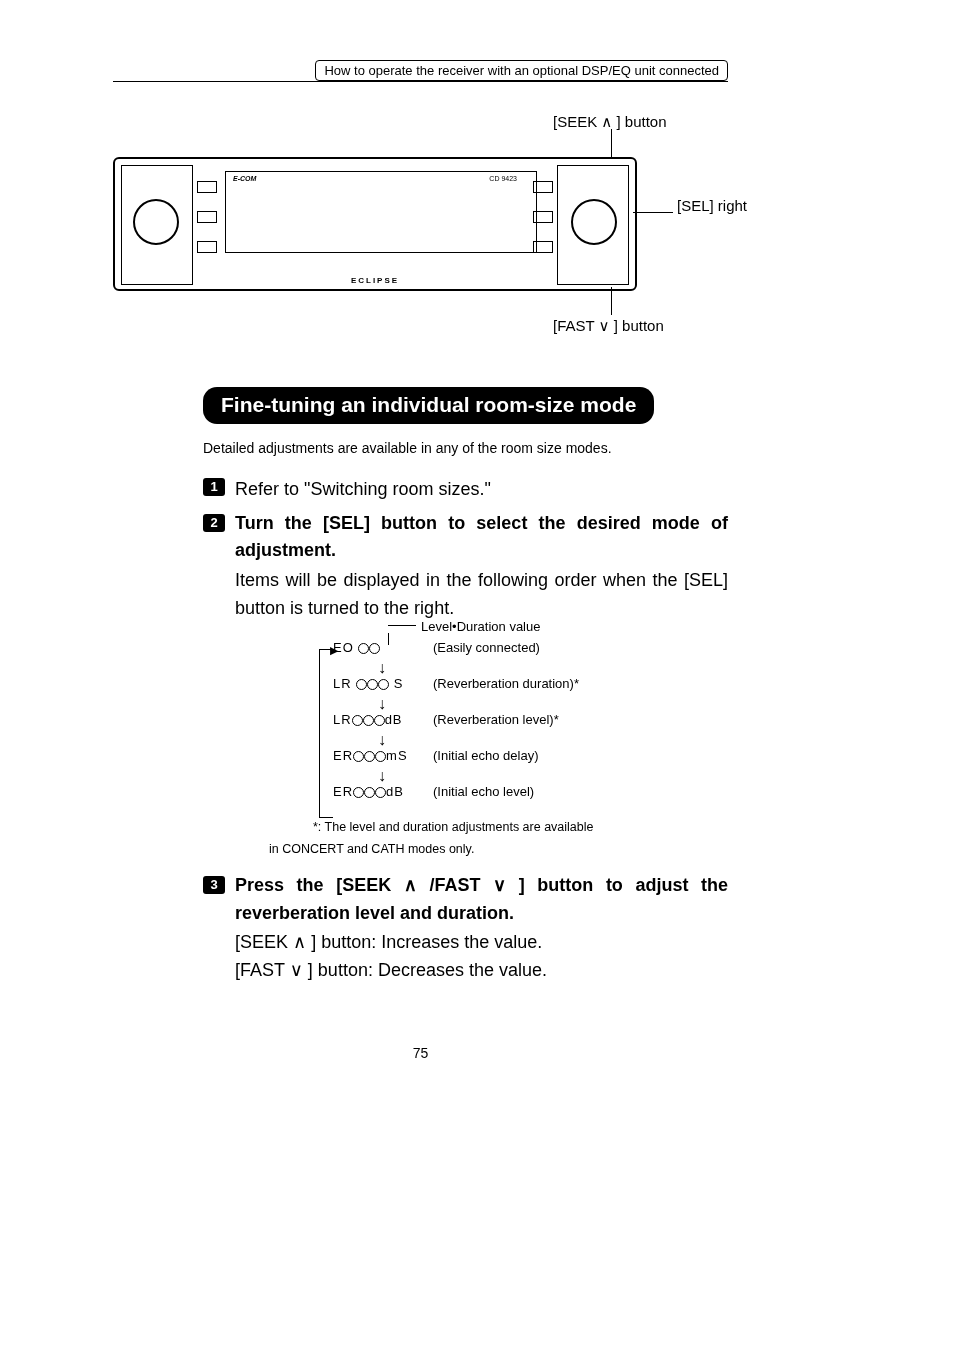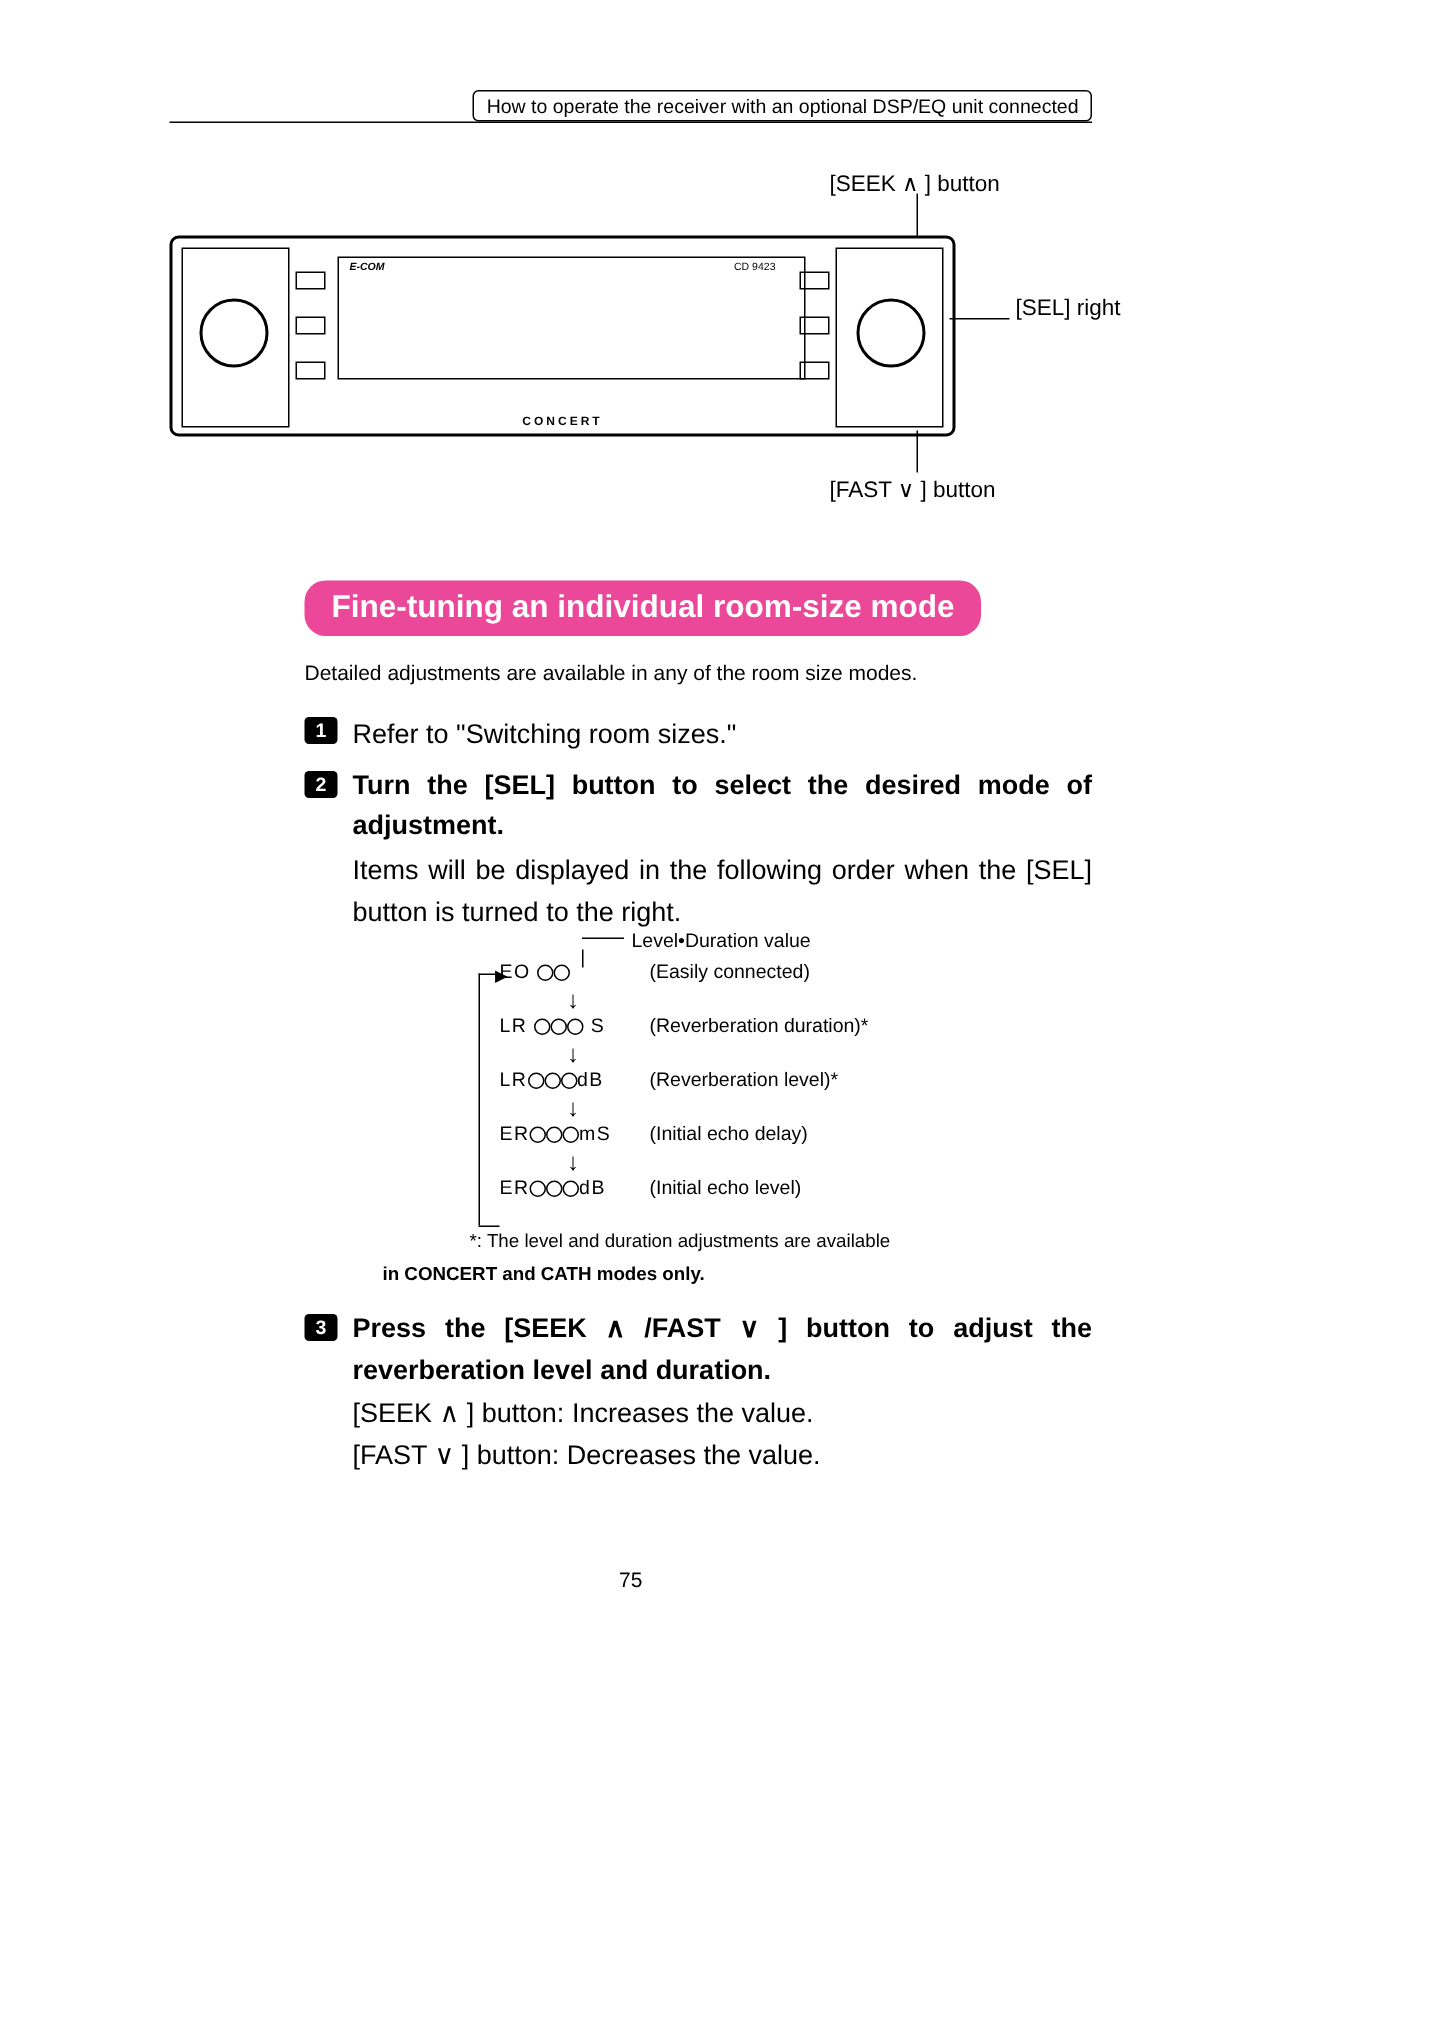--- a/index.html
+++ b/index.html
@@ -102,21 +102,21 @@
     font-size: 15px;
     white-space: nowrap;
   }
   .callout-line-h { position: absolute; border-top: 1px solid #000; height: 0; }
   .callout-line-v { position: absolute; border-left: 1px solid #000; width: 0; }
   .content {
     margin-left: 90px;
   }
   .section-pill {
     display: inline-block;
-    background: #ec4899;
+    background: #000000;
     color: #fff;
     font-weight: bold;
     font-size: 21px;
     padding: 6px 18px 7px 18px;
     border-radius: 14px;
     margin-bottom: 14px;
   }
   .body-text {
     font-size: 14px;
     line-height: 1.55;
@@ -260,21 +260,21 @@
       <div class="device-model">E-COM</div>
       <div class="device-cd">CD 9423</div>
       <div class="device-seg" style="left:82px; top:22px;"></div>
       <div class="device-seg" style="left:82px; top:52px;"></div>
       <div class="device-seg" style="left:82px; top:82px;"></div>
       <div class="device-seg" style="right:82px; top:22px;"></div>
       <div class="device-seg" style="right:82px; top:52px;"></div>
       <div class="device-seg" style="right:82px; top:82px;"></div>
       <div class="device-inner-right"></div>
       <div class="device-knob-right"></div>
-      <div class="device-brand">CONCERT</div>
+      <div class="device-brand">ECLIPSE</div>
     </div>
 
     <div class="callout-line-h" style="left:520px; top:85px; width:40px;"></div>
     <div class="callout-label" style="left:564px; top:70px; line-height:1.2;">[SEL] right</div>
 
     <div class="callout-line-v" style="left:498px; top:160px; height:28px;"></div>
     <div class="callout-label" style="left:440px; top:190px;">[FAST ∨ ] button</div>
   </div>
 
   <div class="content">
@@ -333,21 +333,21 @@
         <div class="flow-desc">(Initial echo delay)</div>
       </div>
       <div class="flow-arrow"></div>
 
       <div class="flow-row">
         <div class="flow-code"><span>ER</span><span class="circ"></span><span class="circ"></span><span class="circ"></span><span>dB</span></div>
         <div class="flow-desc">(Initial echo level)</div>
       </div>
     </div>
     <div class="flow-note">*: The level and duration adjustments are available</div>
-    <div class="flow-note" style="margin-left:52px;font-weight:bold;">in CONCERT and CATH modes only.</div>
+    <div class="flow-note" style="margin-left:66px;">in CONCERT and CATH modes only.</div>
 
     <div style="height:14px;"></div>
 
     
     <div class="step">
       <div class="step-num">3</div>
       <div class="step-body">
         <div class="step-title">Press the [SEEK ∧ /FAST ∨ ] button to adjust the reverberation level and duration.</div>
         <div class="step-desc">[SEEK ∧ ] button:  Increases the value.</div>
         <div class="step-desc" style="margin-top:0;">[FAST ∨ ] button:  Decreases the value.</div>

